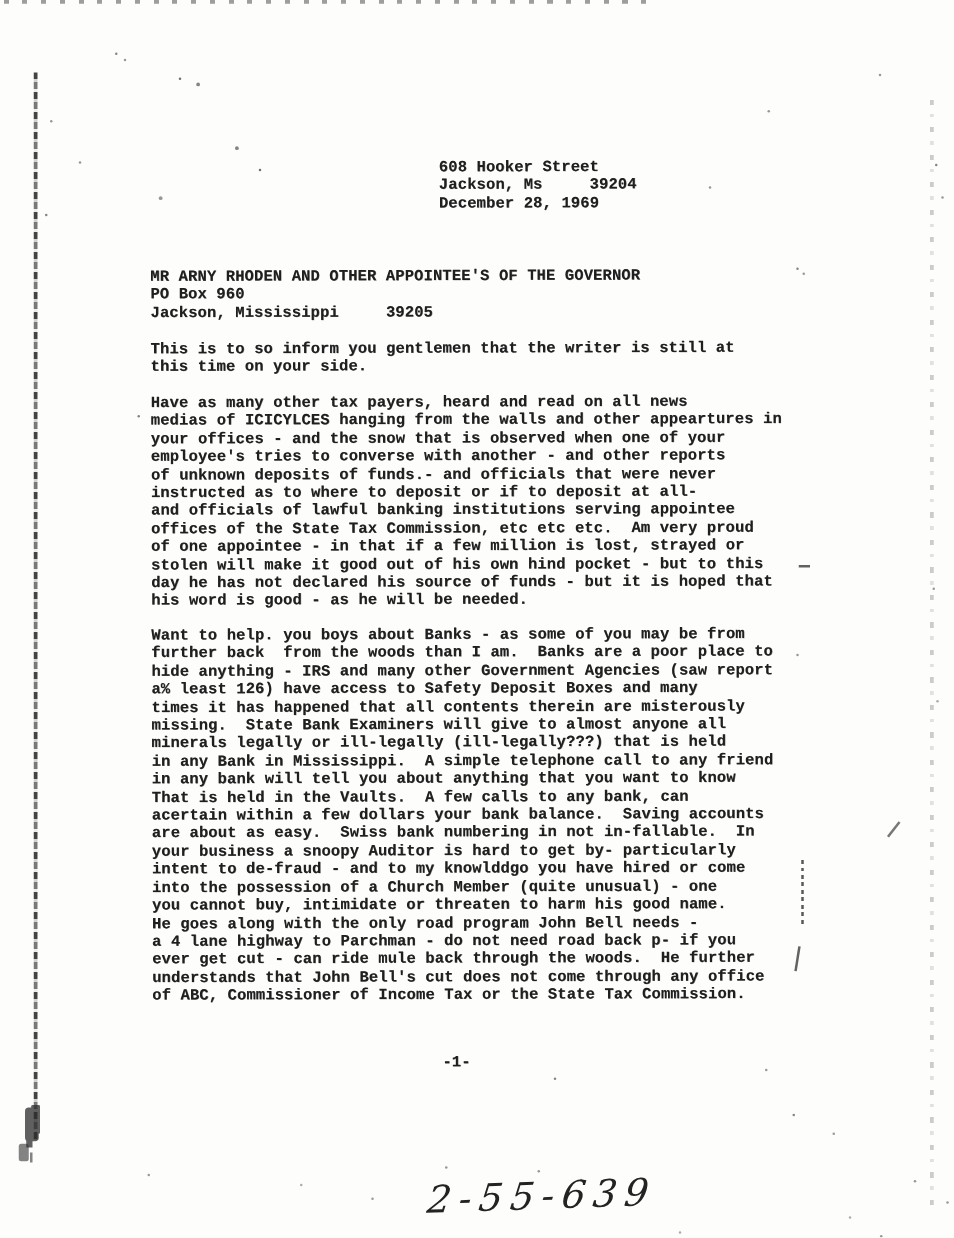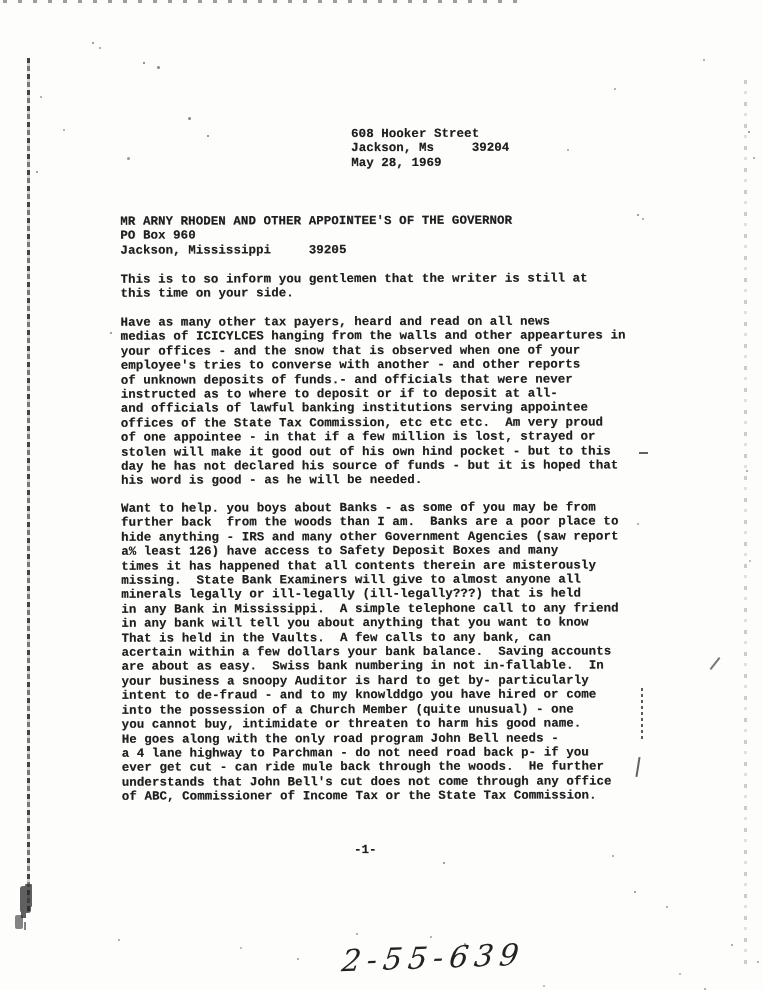--- a/index.html
+++ b/index.html
@@ -149,21 +149,21 @@
       <div class="speck" style="left: 464px; top: 943px; width: 2px; height: 2px; opacity: 0.5;"></div>
       <div class="speck" style="left: 240px; top: 947px; width: 2px; height: 2px; opacity: 0.4;"></div>
       <div class="speck" style="left: 679px; top: 973px; width: 2px; height: 2px; opacity: 0.4;"></div>
       <div class="speck" style="left: 356px; top: 933px; width: 2px; height: 2px; opacity: 0.5;"></div>
       <div class="speck" style="left: 430px; top: 936px; width: 2px; height: 2px; opacity: 0.5;"></div>
     </div>
 
   <div class="typeset">
     <div class="typed sender">608 Hooker Street
 Jackson, Ms     39204
-May 28, 1969</div>
+December 28, 1969</div>
 
     <div class="typed recipient">MR ARNY RHODEN AND OTHER APPOINTEE'S OF THE GOVERNOR
 PO Box 960
 Jackson, Mississippi     39205</div>
 
     <div class="typed p1">This is to so inform you gentlemen that the writer is still at
 this time on your side.</div>
 
     <div class="typed p2">Have as many other tax payers, heard and read on all news
 medias of ICICYLCES hanging from the walls and other appeartures in

